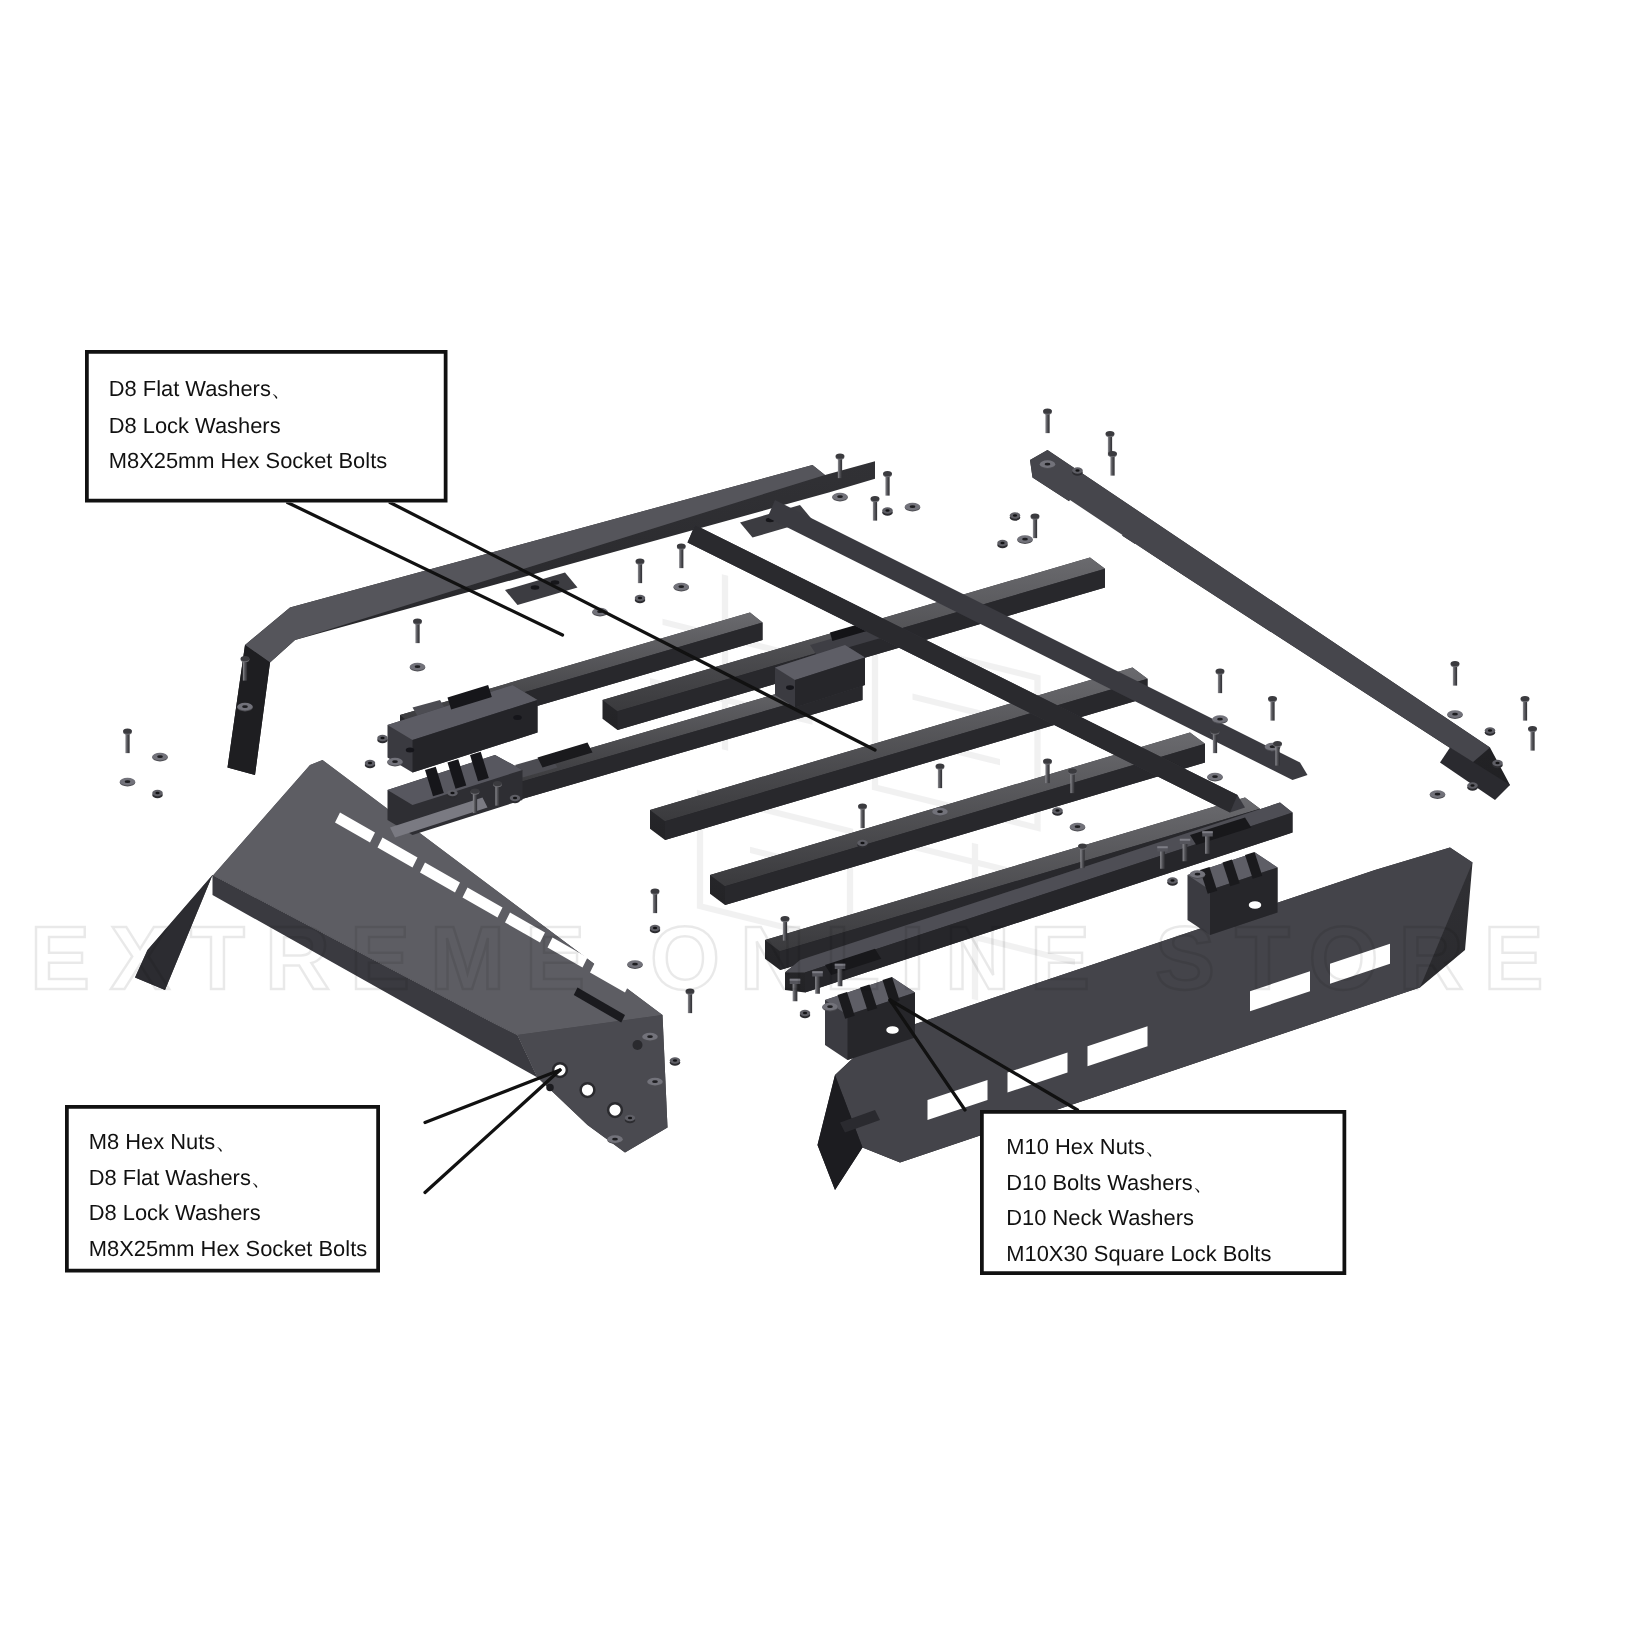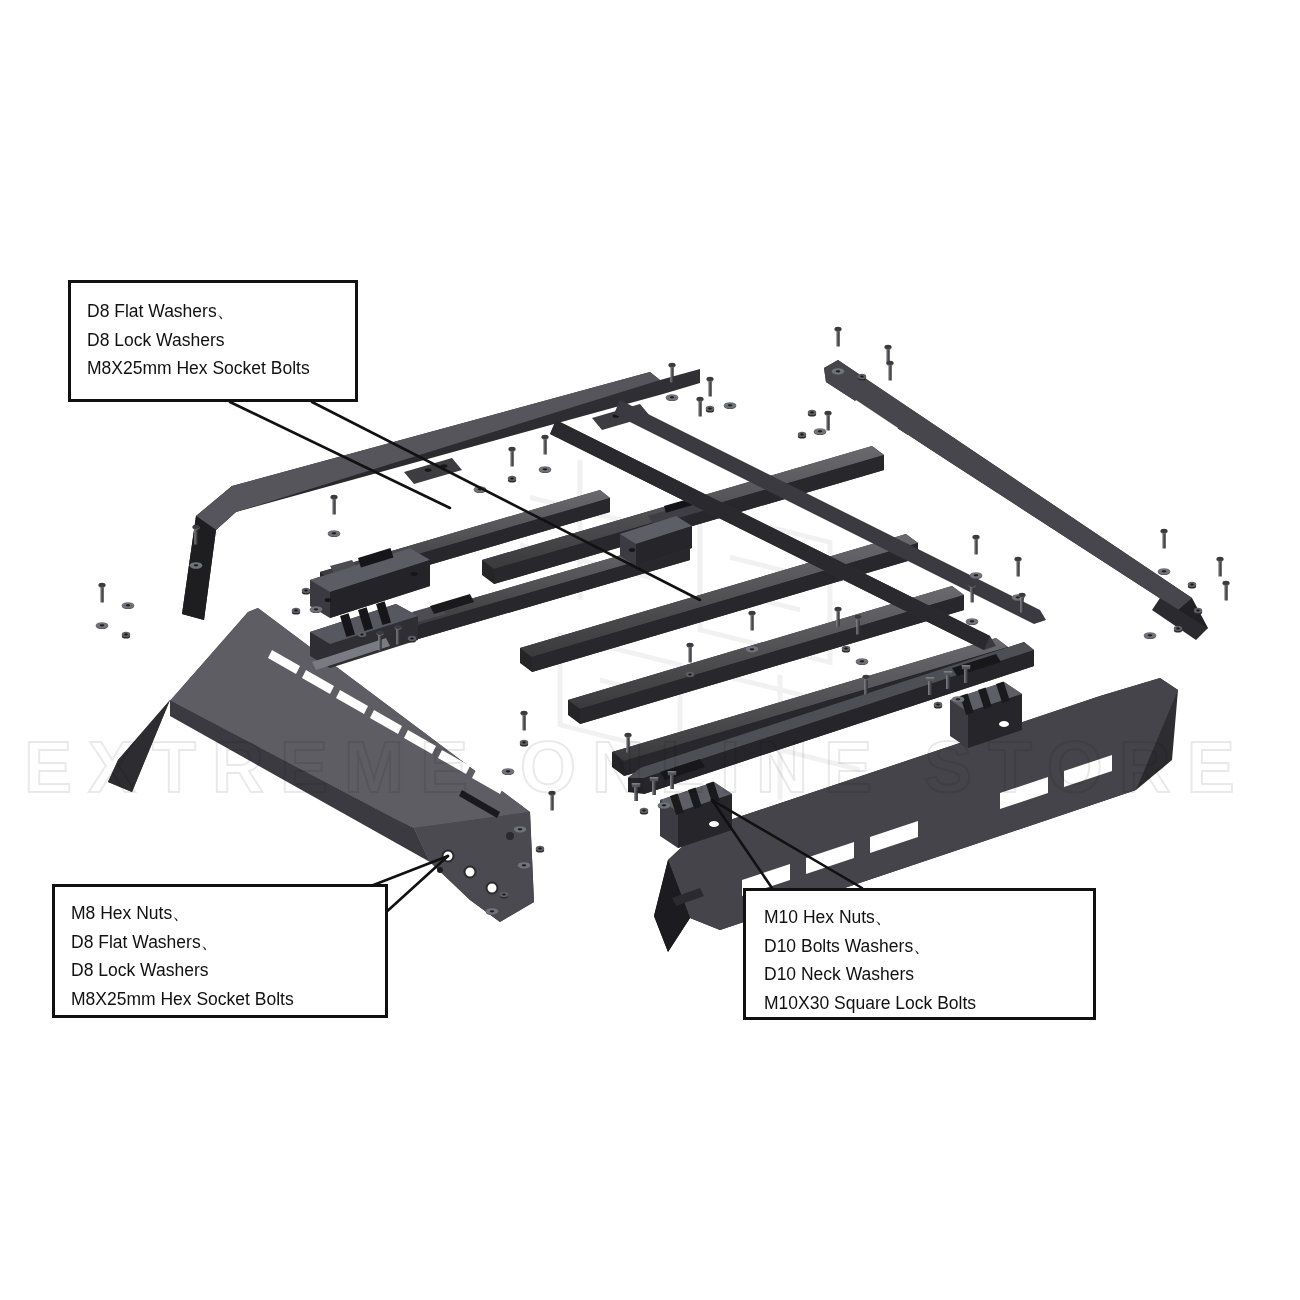--- a/index.html
+++ b/index.html
@@ -5,22 +5,22 @@
   html,body{margin:0;padding:0;background:#ffffff;}
   body{width:1300px;height:1300px;overflow:hidden;
        font-family:"Liberation Sans","DejaVu Sans",sans-serif;}
   #stage{position:relative;width:1300px;height:1300px;background:#fff;}
   #art{position:absolute;left:0;top:0;width:1300px;height:1300px;}
 
   .callout{position:absolute;background:#ffffff;border:3px solid #111;
            box-sizing:border-box;z-index:40;}
   .callout .ln{font-size:17.5px;color:#111;line-height:1.64;white-space:nowrap;}
   #co-top{left:68px;top:280px;width:290px;height:122px;padding:14px 0 0 16px;}
-  #co-bl{left:52px;top:884px;width:336px;height:134px;padding:12px 0 0 16px;}
-  #co-br{left:743px;top:888px;width:353px;height:132px;padding:12px 12px 0 18px;}
+  #co-bl{left:52px;top:884px;width:252px;height:134px;padding:12px 0 0 16px;}
+  #co-br{left:784px;top:888px;width:293px;height:132px;padding:12px 12px 0 18px;}
 
   .wm{position:absolute;z-index:5;pointer-events:none;
       font-family:"Liberation Sans","DejaVu Sans",sans-serif;
       font-weight:700;color:transparent;
       -webkit-text-stroke:2px rgba(0,0,0,0.085);}
   #wm-main{left:24px;top:690px;font-size:72px;letter-spacing:16px;margin-top:36px;}
 </style>
 </head>
 <body>
 

